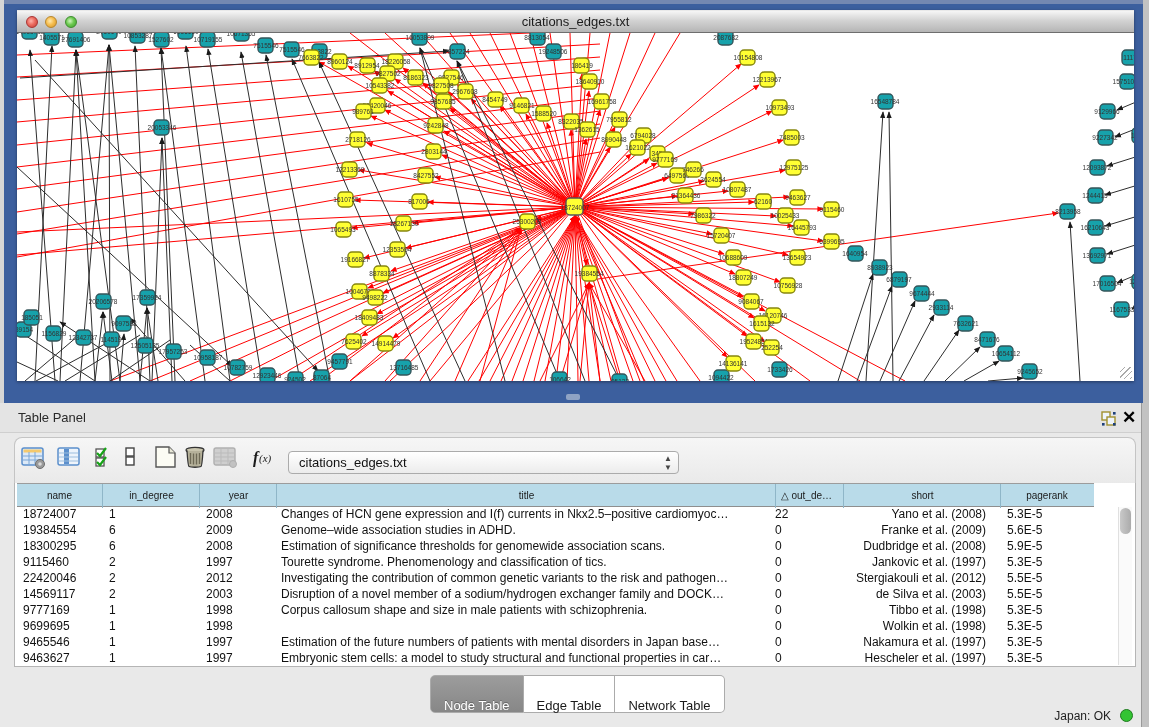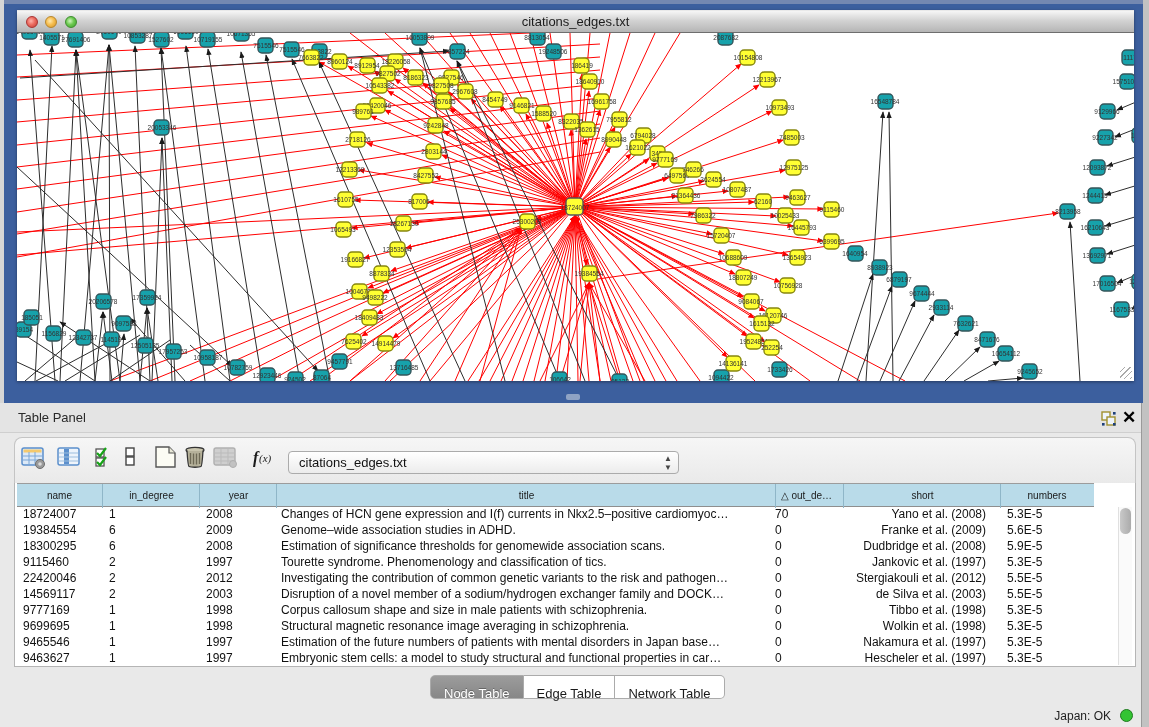--- a/index.html
+++ b/index.html
@@ -28,21 +28,21 @@
 .th{position:absolute;top:0;height:24px;line-height:23px;text-align:center;border-right:1px solid #8fb6c8}
 .tbody{position:absolute;left:2px;top:24px;width:1077px}
 .tr{position:relative;height:16px;font-size:12px;color:#111;white-space:nowrap}
 .tr div{position:absolute;top:0;height:16px;line-height:15px;overflow:hidden}
 .c0{left:6px;width:80px} .c1{left:92px;width:90px} .c2{left:189px;width:70px}
 .c3{left:264px;width:488px} .c4{left:758px;width:70px}
 .c5{left:812px;width:157px;text-align:right} .c6{left:990px;width:85px}
 .vscroll{position:absolute;right:3px;top:24px;width:14px;height:158px;background:#fafafa;border-left:1px solid #e0e0e0}
 .vthumb{position:absolute;left:1px;top:1px;width:11px;height:26px;background:linear-gradient(90deg,#c9c9c9,#ababab);border-radius:6px}
 .tabs{position:absolute;left:430px;top:272px;height:24px;display:flex;font-size:13px}
-.tab{height:24px;line-height:23px;padding:6px 13px;background:#fff;border:1px solid #ababab;border-left:none;color:#1a1a1a}
+.tab{height:24px;line-height:23px;padding:18px 13px;background:#fff;border:1px solid #ababab;border-left:none;color:#1a1a1a}
 .tab.first{border-left:1px solid #ababab;border-radius:5px 0 0 5px}
 .tab.last{border-radius:0 5px 5px 0}
 .tab.sel{background:linear-gradient(#9c9c9c,#878787);color:#fff;text-shadow:0 -1px 0 #666}
 .status{position:absolute;right:30px;top:306px;font-size:12px;color:#222}
 .memdot{position:absolute;right:8px;top:306px;width:13px;height:13px;border-radius:50%;background:#33c433;border:1.5px solid #1f7a1f}
 </style></head>
 <body>
 <div class="rightstrip"></div>
 <div class="leftstrip"></div>
 <div class="deskblue"></div>
@@ -615,29 +615,29 @@
     <div class="combo">citations_edges.txt<div class="arr">▲<br>▼</div></div>
   </div>
   <div class="tablewrap">
     <div class="thead">
       <div class="th" style="left:0;width:86px">name</div>
       <div class="th" style="left:87px;width:96px">in_degree</div>
       <div class="th" style="left:184px;width:76px">year</div>
       <div class="th" style="left:261px;width:498px">title</div>
       <div class="th" style="left:753px;width:74px">△ out_de…</div>
       <div class="th" style="left:828px;width:156px">short</div>
-      <div class="th" style="left:985px;width:90px;border-right:none">numbers</div>
+      <div class="th" style="left:985px;width:90px;border-right:none">pagerank</div>
     </div>
     <div class="tbody">
 <div class="tr">
           <div class="c0">18724007</div>
           <div class="c1">1</div>
           <div class="c2">2008</div>
           <div class="c3">Changes of HCN gene expression and I(f) currents in Nkx2.5–positive cardiomyoc…</div>
-          <div class="c4">70</div>
+          <div class="c4">22</div>
           <div class="c5">Yano et al. (2008)</div>
           <div class="c6">5.3E-5</div>
         </div>
 <div class="tr">
           <div class="c0">19384554</div>
           <div class="c1">6</div>
           <div class="c2">2009</div>
           <div class="c3">Genome–wide association studies in ADHD.</div>
           <div class="c4">0</div>
           <div class="c5">Franke et al. (2009)</div>
@@ -685,21 +685,20 @@
           <div class="c2">1998</div>
           <div class="c3">Corpus callosum shape and size in male patients with schizophrenia.</div>
           <div class="c4">0</div>
           <div class="c5">Tibbo et al. (1998)</div>
           <div class="c6">5.3E-5</div>
         </div>
 <div class="tr">
           <div class="c0">9699695</div>
           <div class="c1">1</div>
           <div class="c2">1998</div>
-          <div class="c3">Structural magnetic resonance image averaging in schizophrenia.</div>
           <div class="c4">0</div>
           <div class="c5">Wolkin et al. (1998)</div>
           <div class="c6">5.3E-5</div>
         </div>
 <div class="tr">
           <div class="c0">9465546</div>
           <div class="c1">1</div>
           <div class="c2">1997</div>
           <div class="c3">Estimation of the future numbers of patients with mental disorders in Japan base…</div>
           <div class="c4">0</div>

